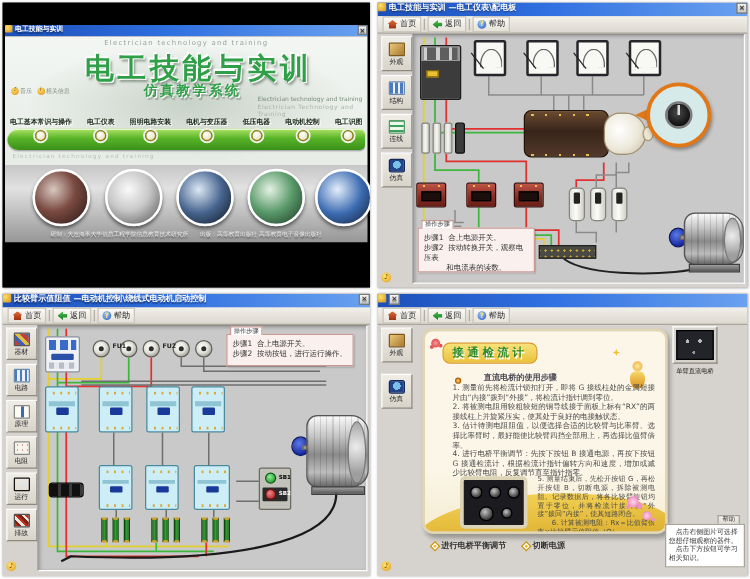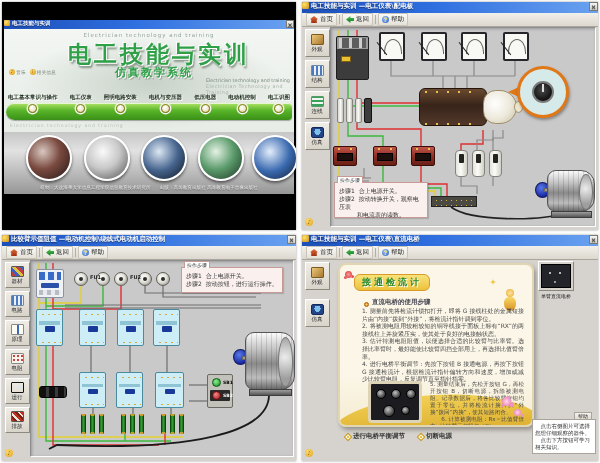--- a/index.html
+++ b/index.html
@@ -150,21 +150,21 @@
 
   
   .gcard{position:absolute;left:36px;top:28px;width:196px;height:164px;border-radius:8px;overflow:hidden;
     background:linear-gradient(180deg,#fbf6e8 0 68%,#f5ecd2);border:2px solid #e2d5b2;box-shadow:2px 3px 4px rgba(0,0,0,.3)}
   .yband{position:absolute;left:-10px;right:-10px;bottom:-16px;height:46px;transform:rotate(-3deg);
     background:linear-gradient(#f2d054,#d8a828);border-radius:100% 100% 0 0/70px 70px 0 0}
   .gbadge{position:absolute;left:14px;top:9px;padding:1px 7px;border-radius:6px;border:1px solid #d89a28;
     background:linear-gradient(#f8e27a,#ecc23c);font-size:9px;font-weight:bold;color:#2a8a2a;letter-spacing:3px;text-shadow:1px 1px 0 #fff}
   .gflower{position:absolute;left:5px;top:6px;width:7px;height:7px;border-radius:50%;background:radial-gradient(#ff9a9a,#d03030);
     box-shadow:4px 2px 0 -2px #e05050,-3px 3px 0 -2px #e05050}
-  .gheadrow{position:absolute;left:24px;top:33px;display:flex;align-items:flex-end;gap:3px}
+  .gheadrow{position:absolute;left:24px;top:33px;display:flex;align-items:flex-end;gap:18px}
   .obullet{width:5px;height:5px;border-radius:50%;background:radial-gradient(#ffd060,#e08010);border:1px solid #b06008;flex:none}
   .ghead{font-size:6.5px;font-weight:bold;color:#4a4a55}
   .gtext{position:absolute;font-size:6px;line-height:7.6px;color:#4a4a4a;white-space:pre-wrap;text-align:justify}
   .gphoto{position:absolute;left:28px;top:116px;width:54px;height:42px;background:#1c1c20;border:3px solid #ddd4b8;border-radius:4px}
   .knob{position:absolute;border-radius:50%;background:radial-gradient(circle at 40% 35%,#c4c4c4,#4e4e4e 60%,#1c1c1c);border:1px solid #000}
   .mascot{position:absolute;left:162px;top:24px;width:16px;height:24px}
   .mascot .mh{position:absolute;left:4px;top:0;width:8px;height:8px;border-radius:50%;background:radial-gradient(#ffe8a0,#e8a830)}
   .mascot .mb{position:absolute;left:2px;top:8px;width:12px;height:14px;border-radius:40% 40% 50% 50%;background:linear-gradient(#f8d868,#d89020)}
   .pflower{position:absolute;width:9px;height:9px;border-radius:50%;background:radial-gradient(#ffd8ec,#e870b0);
     box-shadow:5px 3px 0 -2px #f090c8,-4px 4px 0 -3px #f090c8,2px -4px 0 -3px #f090c8}
@@ -547,21 +547,20 @@
         <div class="stepstext">步骤1  合上电源开关。
 步骤2  按动按钮，进行运行操作。</div>
       </div>
     </div>
     <div class="music-chip">♪</div>
   </section>
 
   <section class="panel" style="left:302px;top:235px;width:296px;height:226px">
     <div class="titlebar">
       <span class="ticon"></span>
-      <span class="ttext">电工技能与实训 —电工仪表\直流电桥</span>
       <span class="closebtn">×</span>
     </div>
     <div class="toolbar">
       <div class="tbtn">
           <span class="i-home"></span>
           <span>首页</span>
         </div>
       <span class="tsep"></span>
       <div class="tbtn">
           <span class="i-back"></span>

